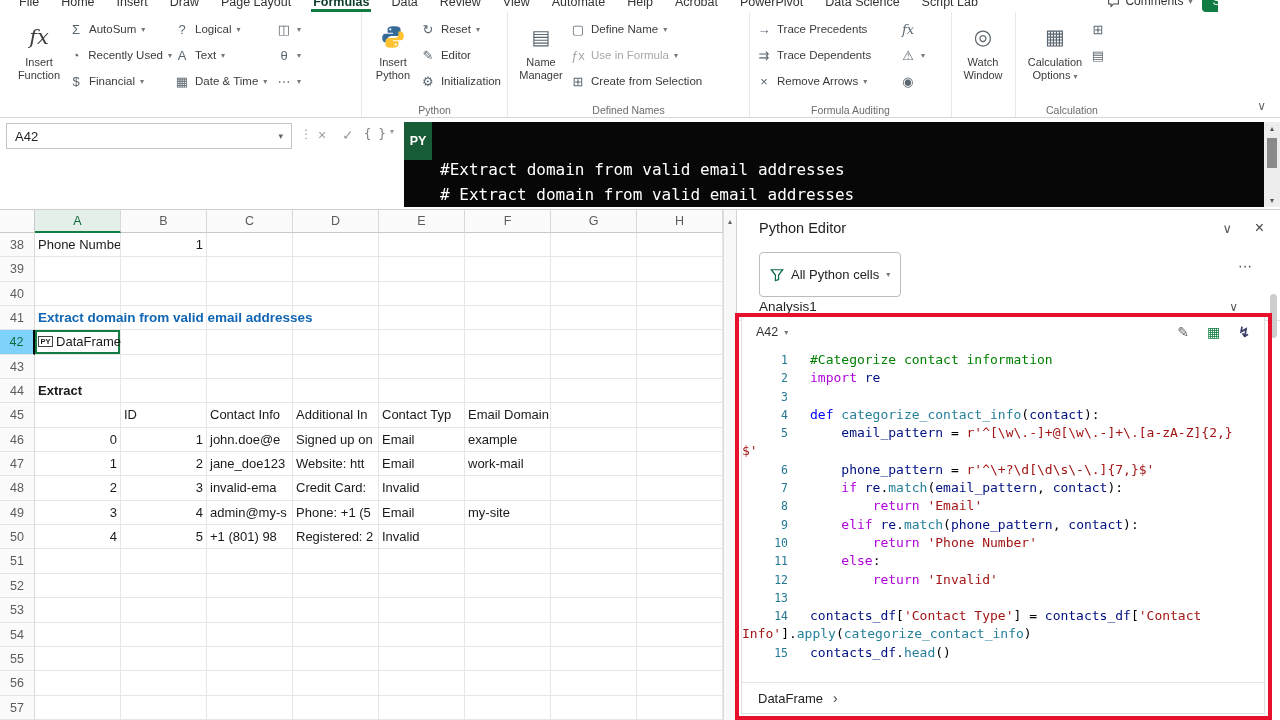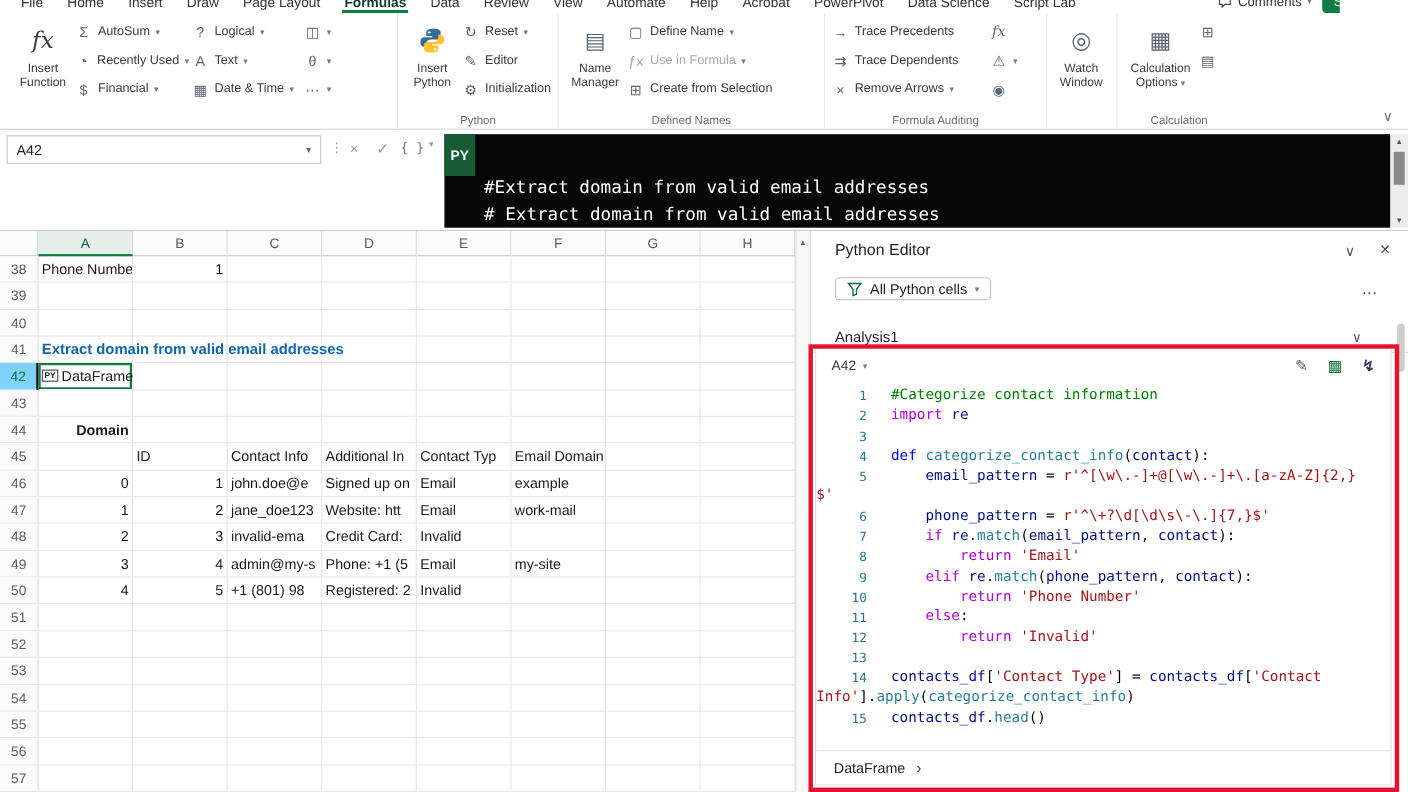--- a/index.html
+++ b/index.html
@@ -61,37 +61,37 @@
   .g-corner{width:35px;box-sizing:border-box;border-right:1px solid #c9c9c9;border-bottom:1px solid #c9c9c9;background:#fbfbfb;}
   .g-colhead{width:86px;box-sizing:border-box;border-right:1px solid #d9d9d9;border-bottom:1px solid #c9c9c9;
              background:#fbfbfb;font-size:12.5px;color:#5c5c5c;text-align:center;line-height:22px;cursor:default;}
   .g-rowhead{width:35px;box-sizing:border-box;border-right:1px solid #d9d9d9;border-bottom:1px solid #e4e4e4;
              background:#fbfbfb;font-size:12.5px;color:#5c5c5c;text-align:center;line-height:24px;cursor:default;}
   .g-colhead.selh{background:#e4efe9;color:#0e6b3d;border-bottom:2px solid #107c41;}
   .g-rowhead.selh{background:#7dd3fc;color:#0e6b3d;border-right:2px solid #000000;}
   .g-cell{width:86px;box-sizing:border-box;border-right:1px solid #e6e6e6;border-bottom:1px solid #e6e6e6;
           font-size:13px;color:#1a1a1a;padding:0 3px;line-height:23px;white-space:nowrap;overflow:hidden;cursor:default;}
   .g-cell.al-r{text-align:right;}
-  .g-cell.ov{overflow:visible;position:relative;z-index:2;text-align:right;}
+  .g-cell.ov{overflow:visible;position:relative;z-index:2;}
   .g-cell.s-title{color:#1166b3;font-weight:700;font-size:13.5px;}
   .g-cell.s-bold{font-weight:700;}
   .g-cell.sel-cell{box-shadow:inset 0 0 0 2px #107c41;}
   .pychip{display:inline-block;border:1px solid #444;color:#222;font-size:7.5px;line-height:9px;
           padding:0 1.5px;margin-right:3px;vertical-align:2px;font-weight:700;}
   .gscroll{position:absolute;left:723px;top:210px;width:13px;height:510px;background:#f8f8f8;
            border-left:1px solid #ddd;box-sizing:border-box;text-align:center;}
   .gscroll span{font-size:8px;color:#666;line-height:14px;}
 
   
   .panel{position:absolute;left:736px;top:210px;width:544px;height:510px;background:#fff;
          border-left:1px solid #d4d4d4;box-sizing:border-box;z-index:3;}
   .p-title{position:absolute;left:22px;top:10px;font-size:14.5px;color:#1f1f1f;}
   .p-chev{position:absolute;right:48px;top:11px;font-size:13px;color:#555;}
   .p-close{position:absolute;right:16px;top:9px;font-size:16px;color:#444;}
-  .p-filter{position:absolute;left:22px;top:42px;height:21px;box-sizing:border-box;border:1px solid #bdbdbd;border-radius:4px;
+  .p-filter{position:absolute;left:22px;top:42px;height:45px;box-sizing:border-box;border:1px solid #bdbdbd;border-radius:4px;
             display:flex;align-items:center;gap:7px;padding:0 10px;font-size:13px;color:#222;background:#fff;}
   .p-kebab{position:absolute;right:28px;top:48px;color:#555;font-size:14px;}
   .p-section{position:absolute;left:0;right:0;top:86px;height:24px;border-bottom:1px solid #e3e3e3;}
   .p-section-label{position:absolute;left:22px;top:3px;font-size:13.5px;color:#1f1f1f;}
   .p-section-chev{position:absolute;right:42px;top:4px;font-size:12px;color:#555;}
   .p-thumb{position:absolute;right:3px;top:84px;width:7px;height:44px;background:#cdcdcd;border-radius:4px;}
 
   .card{position:absolute;left:741px;top:316px;width:524px;height:398px;background:#fff;
         border:1px solid #e0e0e0;box-sizing:border-box;z-index:3;}
   .card-toolbar{height:30px;display:flex;align-items:center;padding:0 14px;font-size:12.5px;color:#333;gap:6px;}
@@ -434,21 +434,21 @@
       <div class="g-cell"></div>
       <div class="g-cell"></div>
       <div class="g-cell"></div>
       <div class="g-cell"></div>
       <div class="g-cell"></div>
       <div class="g-cell"></div>
       <div class="g-cell"></div>
     </div>
     <div class="g-row">
       <div class="g-rowhead">44</div>
-      <div class="g-cell s-bold ov">Domain</div>
+      <div class="g-cell s-bold ov">Extract</div>
       <div class="g-cell"></div>
       <div class="g-cell"></div>
       <div class="g-cell"></div>
       <div class="g-cell"></div>
       <div class="g-cell"></div>
       <div class="g-cell"></div>
       <div class="g-cell"></div>
     </div>
     <div class="g-row">
       <div class="g-rowhead">45</div>

